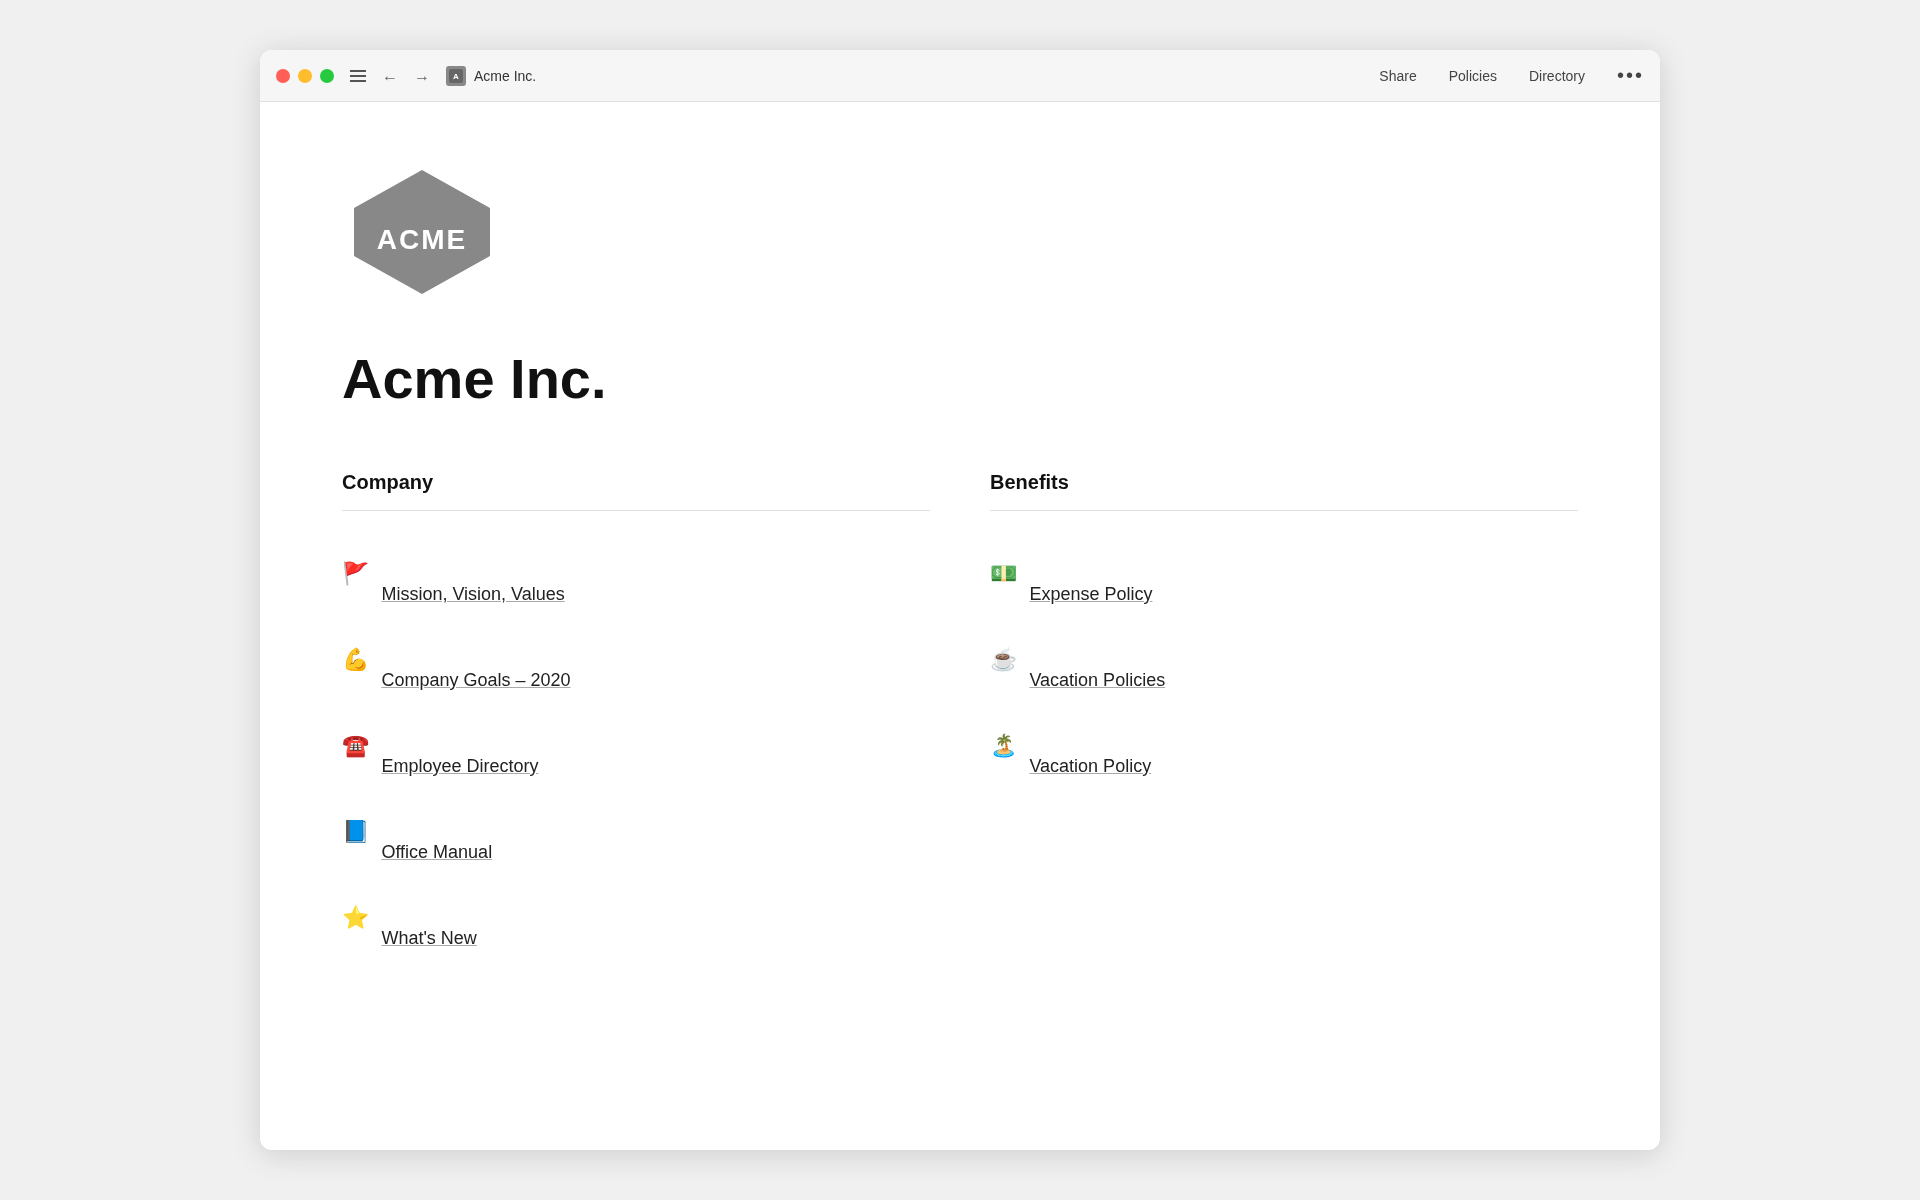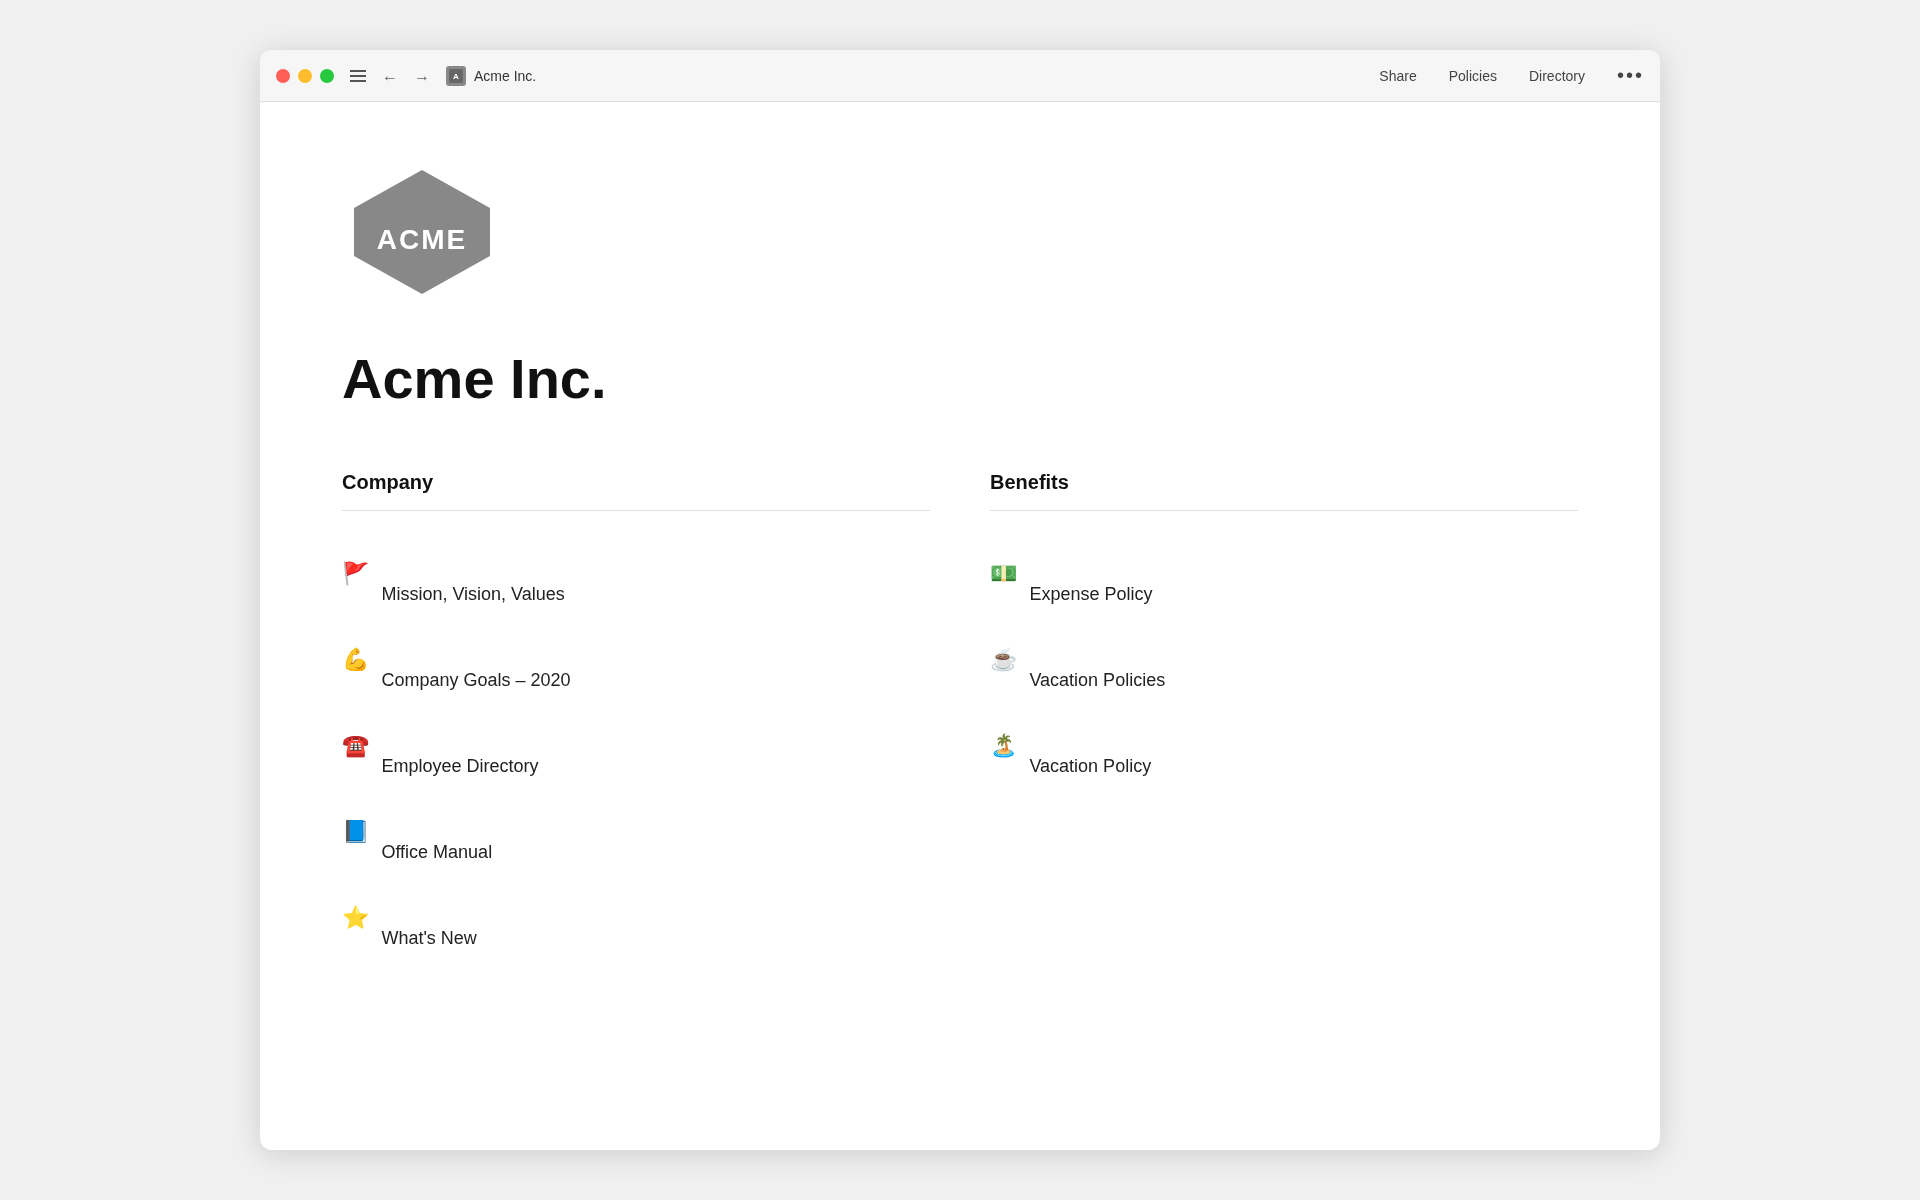--- a/index.html
+++ b/index.html
@@ -197,20 +197,21 @@
       color: #222;
       cursor: pointer;
     }
 
     .item-emoji {
       font-size: 22px;
       flex-shrink: 0;
     }
 
     .item-label {
+      text-decoration: underline;
       text-decoration-color: #aaa;
       margin-top: 41px;
     }
 
     
     .hex-shape {
       fill: #888;
     }
 
     .hex-text {

